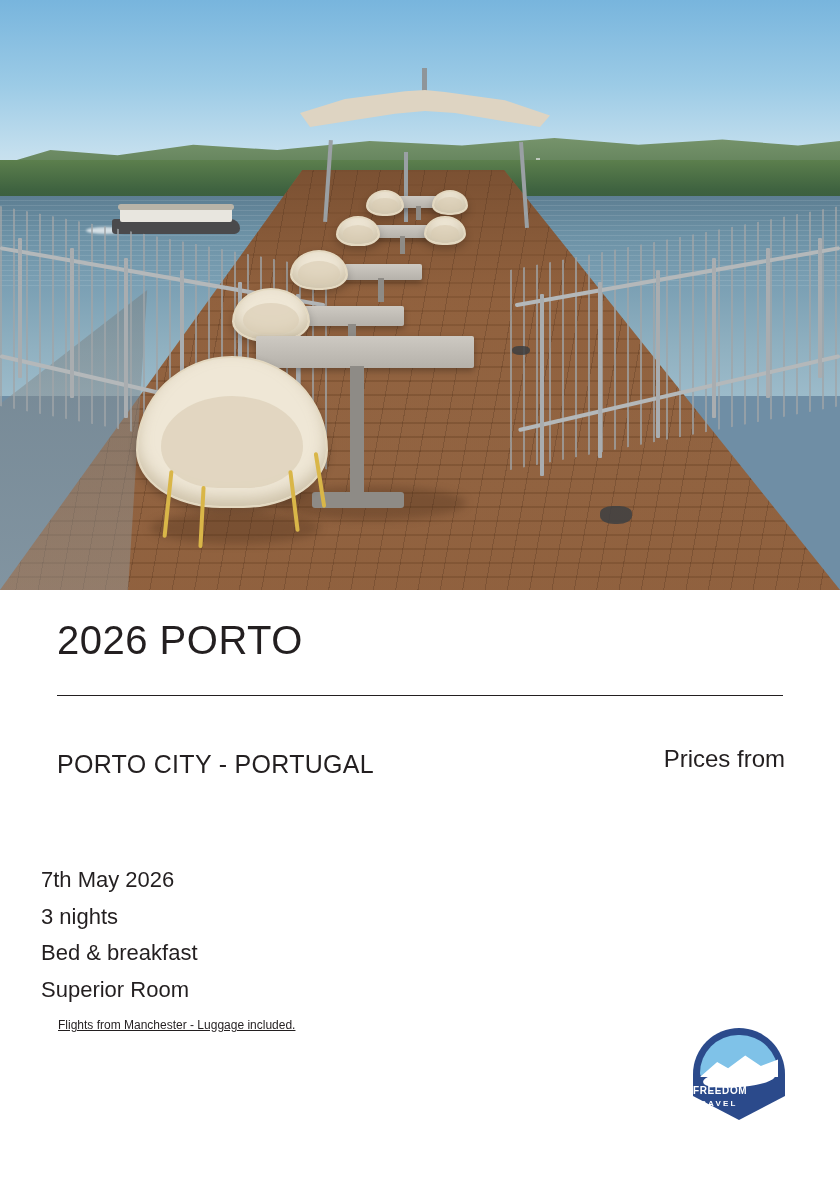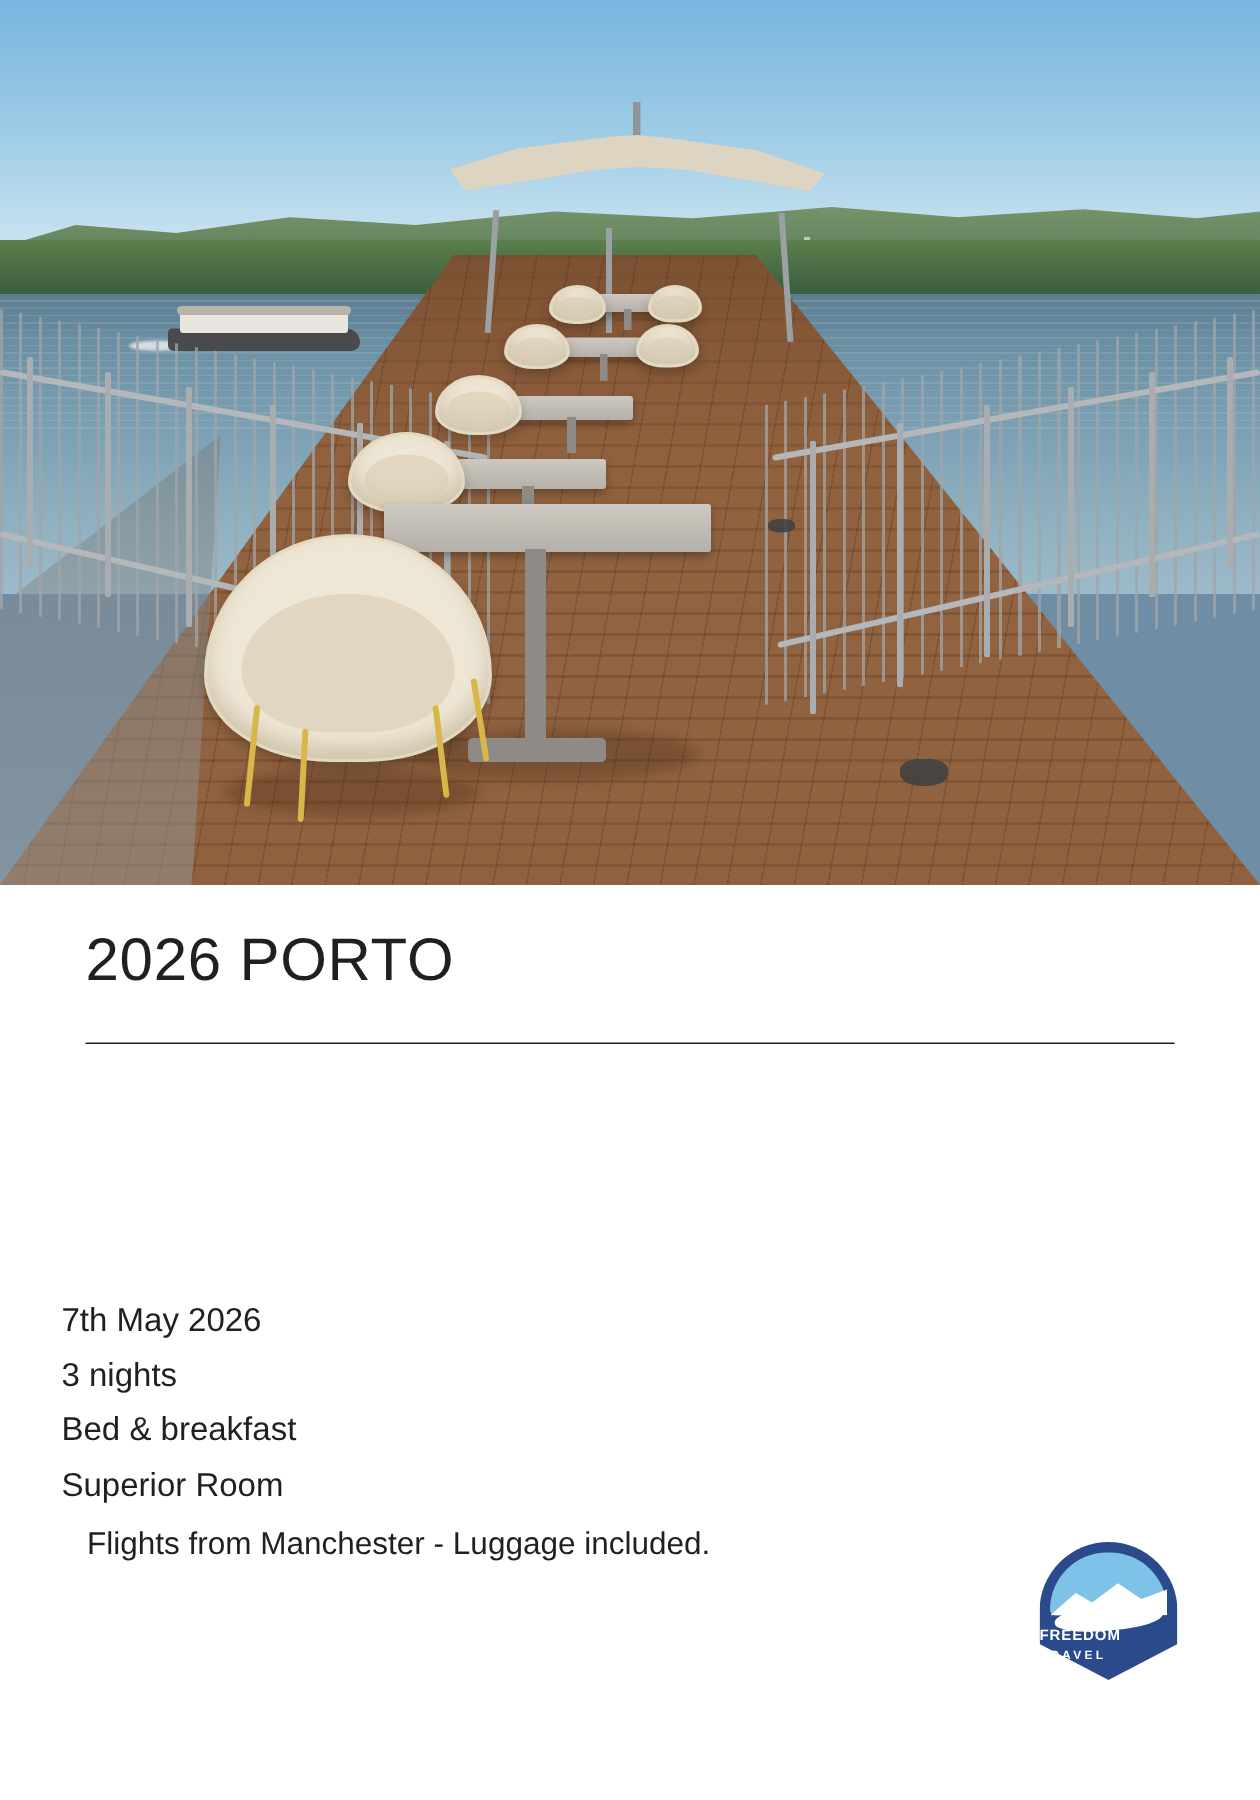--- a/index.html
+++ b/index.html
@@ -226,22 +226,23 @@
     top: 272px;
     font-size: 22px;
     line-height: 36.5px;
     color: #231f20;
     font-weight: 400;
   }
   .flights {
     position: absolute;
     left: 58px;
     top: 428px;
-    font-size: 21px;
+    font-size: 12px;
     color: #231f20;
+    text-decoration: underline;
   }
 
   .price-block {
     position: absolute;
     right: 55px;
     top: 155px;
     text-align: right;
     width: 300px;
   }
   .price-from {
@@ -427,31 +428,33 @@
 
     <div class="small-obj" style="left:600px;top:506px;width:32px;height:18px;"></div>
     <div class="small-obj" style="left:512px;top:346px;width:18px;height:9px;"></div>
   </div>
 
   <div class="content">
 
     <div class="title">2026 PORTO</div>
     <div class="divider"></div>
 
+    <div class="subtitle">PORTO CITY - PORTUGAL</div>
 
     <div class="details">
       <div>7th May 2026</div>
       <div>3 nights</div>
       <div>Bed &amp; breakfast</div>
       <div>Superior Room</div>
     </div>
 
     <div class="flights">Flights from Manchester - Luggage included.</div>
 
     <div class="price-block">
+      <div class="price-from">Prices from</div>
     </div>
 
     <div class="logo">
       <div class="logo-shield"></div>
       <div class="logo-sky"></div>
       <div class="logo-mount"></div>
       <div class="logo-swoosh"></div>
       <div class="logo-text">
         <span>FREEDOM</span>
         <small>TRAVEL</small>

